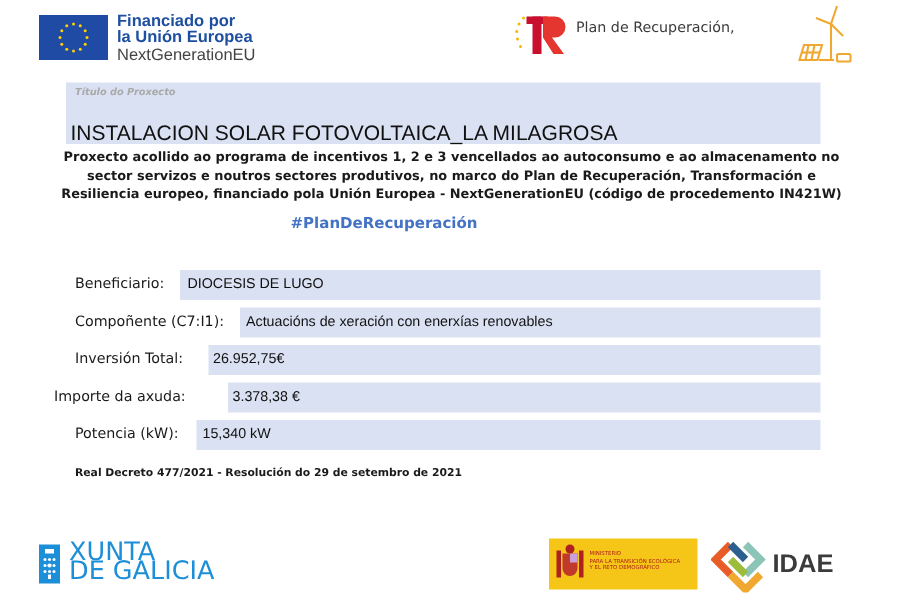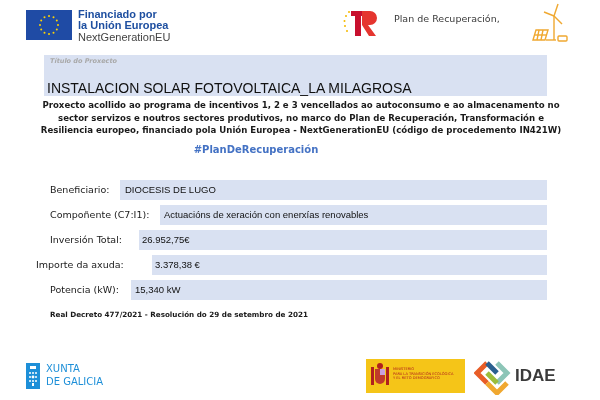--- a/index.html
+++ b/index.html
@@ -11,21 +11,21 @@
 
   
   .eu-flag { left: 26px; top: 10px; width: 46px; height: 30px; background: #1f4ba5; }
   .eu-flag svg { display: block; }
   .eu-text { left: 78px; top: 9px; line-height: 11px; }
   .eu-line1, .eu-line2 { font-family: "Liberation Sans", sans-serif; font-weight: bold; font-size: 11px; color: #1e4fa0; display: block; }
   .eu-line3 { font-family: "Liberation Sans", sans-serif; font-size: 11px; color: #444; display: block; margin-top: 1px; }
 
   
   .prtr-mark { left: 342px; top: 8px; width: 40px; height: 30px; }
-  .prtr-text { left: 394px; top: 13px; line-height: 11px; }
+  .prtr-text { left: 384px; top: 13px; line-height: 11px; }
   .prtr-text span { display: block; font-size: 9.5px; color: #3a3a3a; }
 
   .energy-icon { left: 530px; top: 2px; width: 40px; height: 42px; }
 
   
   .title-box { left: 44px; top: 55px; width: 503px; height: 41px; background: #d9e1f2; }
   .title-label { left: 50px; top: 57px; font-size: 6.5px; font-style: italic; font-weight: bold; color: #a9a9a9; }
   .title-value { left: 47px; top: 80px; font-family: "Liberation Sans", sans-serif; font-size: 14px; color: #111; }
 
   .description {
@@ -36,21 +36,21 @@
 
   
   .field-label { font-size: 9.5px; font-weight: normal; color: #1a1a1a; }
   .field-box { background: #d9e1f2; height: 20px; }
   .field-value { font-family: "Liberation Sans", sans-serif; font-size: 9.5px; color: #111; }
 
   .decree { left: 50px; top: 310px; font-size: 7.2px; font-weight: bold; color: #1a1a1a; }
 
   
   .xunta-icon { left: 26px; top: 363px; width: 14px; height: 26px; background: #1d8fd8; }
-  .xunta-text { left: 46px; top: 362px; line-height: 13px; color: #1d8fd8; font-size: 10px; }
+  .xunta-text { left: 46px; top: 362px; line-height: 13px; color: #1d8fd8; font-size: 17px; }
   .xunta-text span { display: block; }
   .ministry { left: 366px; top: 359px; width: 99px; height: 34px; background: #f5c518; }
   .ministry-text { left: 393px; top: 367px; font-size: 3.6px; color: #b0201e; line-height: 4.5px; }
   .ministry-text span { display: block; }
   .idae-icon { left: 474px; top: 357px; width: 38px; height: 38px; }
   .idae-text { left: 515px; top: 366px; font-family: "Liberation Sans", sans-serif; font-weight: bold; font-size: 17px; color: #3b3b3b; }
 </style>
 </head>
 <body>
 

